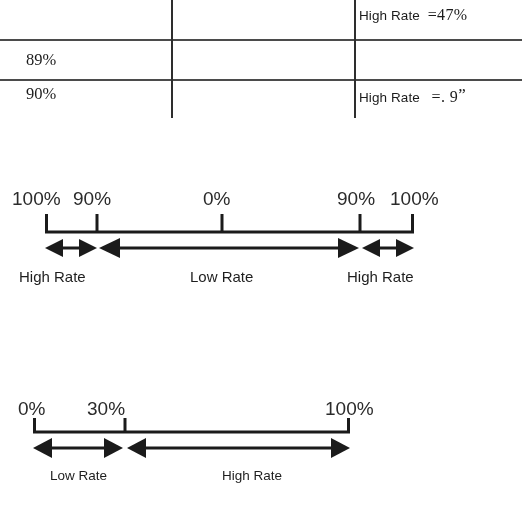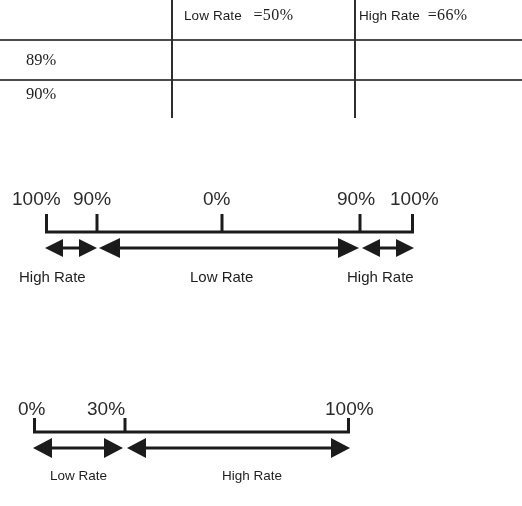--- a/index.html
+++ b/index.html
@@ -111,32 +111,32 @@
 </head>
 <body>
 
 <div class="table-block">
 
   <div class="table-hline row1"></div>
   <div class="table-hline row2"></div>
   <div class="table-vline v1"></div>
   <div class="table-vline v2"></div>
 
-  <div class="cell c-r0-mid">
-    <span>Low Rate</span>
-    &nbsp;&nbsp;<span class="big">=50%</span>
-  </div>
   <div class="cell c-r0-rgt">
     <span>High Rate</span>
-    &nbsp;<span class="big">=66%</span>
+    &nbsp;<span class="big">=47%</span>
   </div>
 
   <div class="pct-cell c-r1-lft">89%</div>
 
   <div class="pct-cell c-r2-lft">90%</div>
+  <div class="cell c-r2-rgt">
+    <span>High Rate</span>
+    &nbsp;&nbsp;<span class="big">=. 9</span><span class="qt">”</span>
+  </div>
 </div>
 
 <div class="diagram mid">
   <div class="tick-label" style="left:12px;  top:8px;">100%</div>
   <div class="tick-label" style="left:73px;  top:8px;">90%</div>
   <div class="tick-label" style="left:203px; top:8px;">0%</div>
   <div class="tick-label" style="left:337px; top:8px;">90%</div>
   <div class="tick-label" style="left:390px; top:8px;">100%</div>
 
   <svg class="svg-layer" width="522" height="120" viewBox="0 0 522 120">

